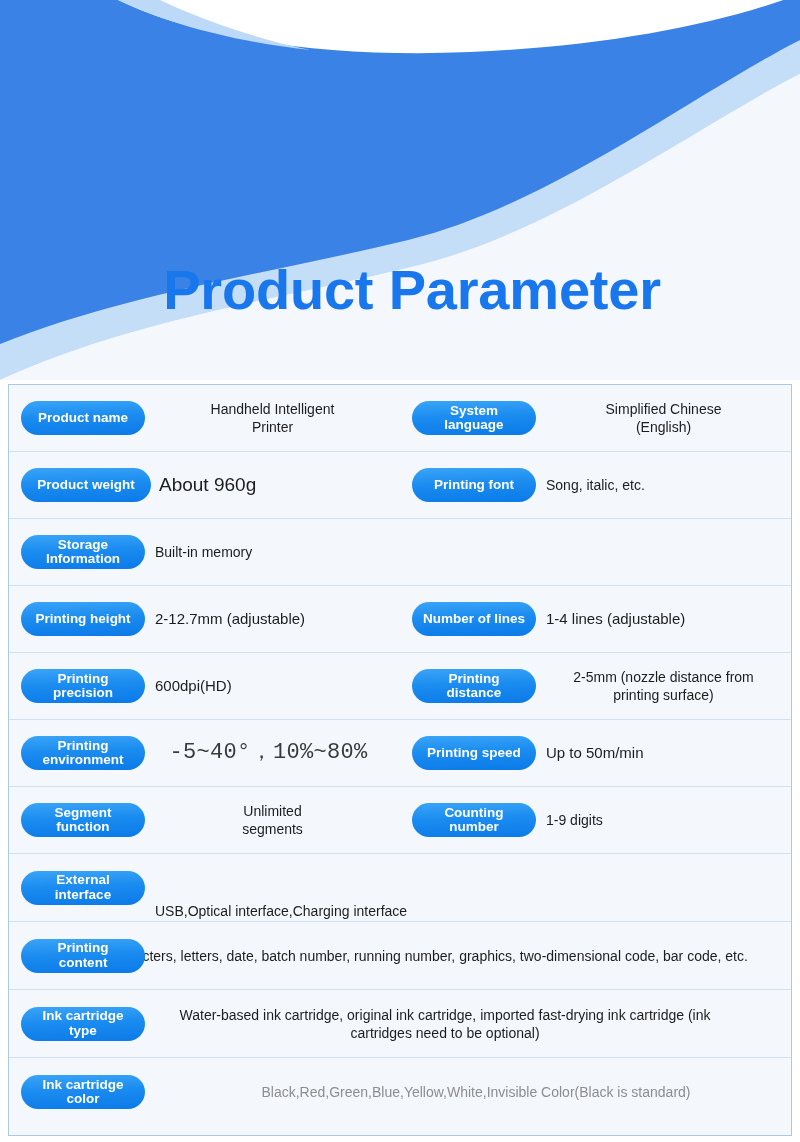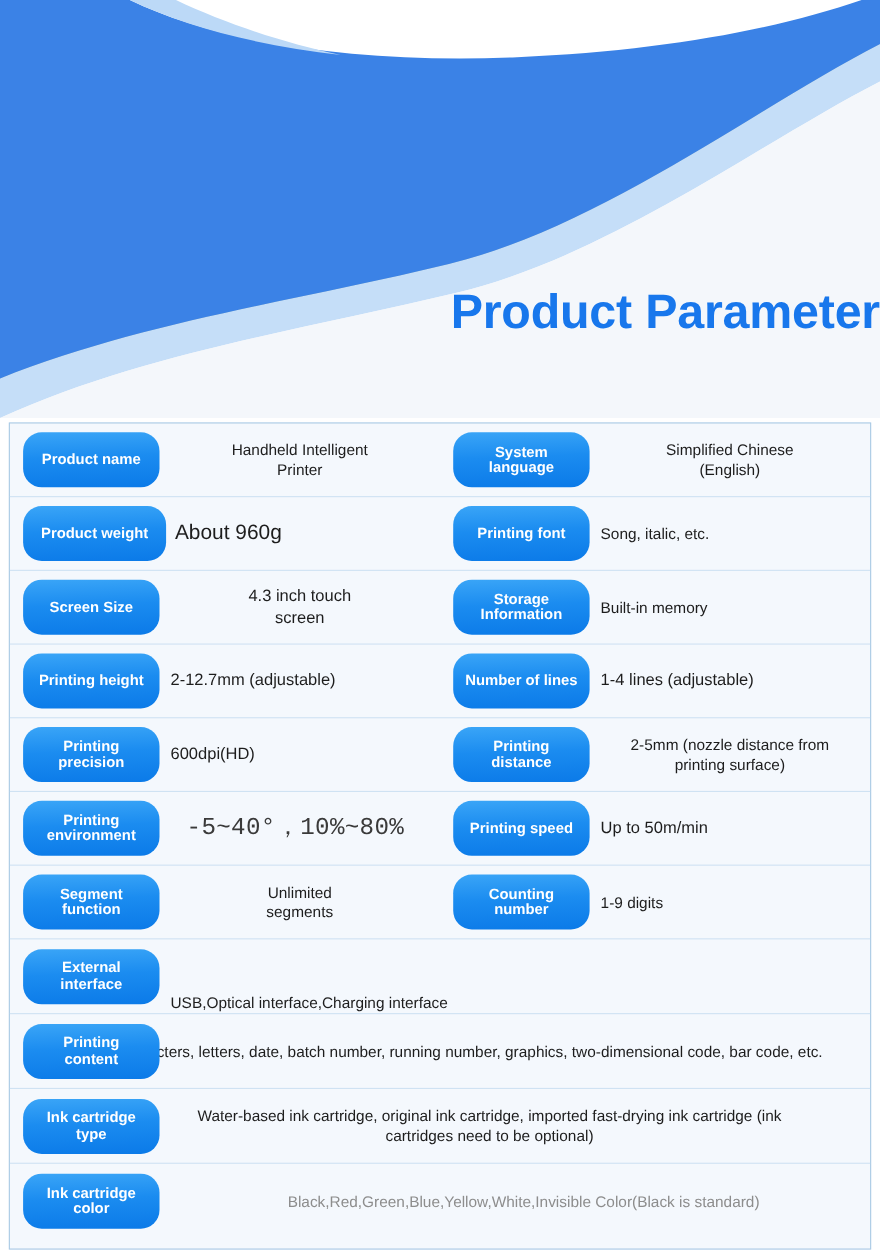--- a/index.html
+++ b/index.html
@@ -28,22 +28,22 @@
     width: 800px;
     height: 380px;
   }
 
   
   #page-title {
     position: absolute;
     top: 262px;
     left: 0;
     width: 800px;
-    text-align: right;
-    font-size: 44px;
+    text-align: center;
+    font-size: 56px;
     font-weight: bold;
     color: #1877ec;
     letter-spacing: -0.2px;
     line-height: 1;
     z-index: 5;
     padding-left: 24px;
     box-sizing: border-box;
   }
 
   
@@ -88,21 +88,21 @@
     width: 100%;
     flex: 0 0 100%;
     position: relative;
   }
 
   
   .badge {
     flex: 0 0 auto;
     margin-left: 12px;
     min-width: 124px;
-    height: 50px;
+    height: 34px;
     border-radius: 17px;
     background: linear-gradient(178deg, #3aa5f7 0%, #1b8cf0 45%, #0b7ae8 100%);
     color: #ffffff;
     font-size: 13.5px;
     font-weight: bold;
     display: flex;
     align-items: center;
     justify-content: center;
     text-align: center;
     line-height: 1.04;
@@ -213,25 +213,20 @@
       <div class="value big">About 960g</div>
     </div>
     <div class="cell half">
       <div class="badge">Printing font</div>
       <div class="value left">Song, italic, etc.</div>
     </div>
   </div>
 
   <div class="spec-row h67">
     <div class="cell half">
-      <div class="badge">Screen Size</div>
-      <div class="value" style="white-space:pre-line;font-size:15px;">4.3 inch touch
-screen</div>
-    </div>
-    <div class="cell half">
       <div class="badge">Storage
 Information</div>
       <div class="value left">Built-in memory</div>
     </div>
   </div>
 
   <div class="spec-row h67">
     <div class="cell half">
       <div class="badge">Printing height</div>
       <div class="value left" style="font-size:15px;">2-12.7mm (adjustable)</div>

